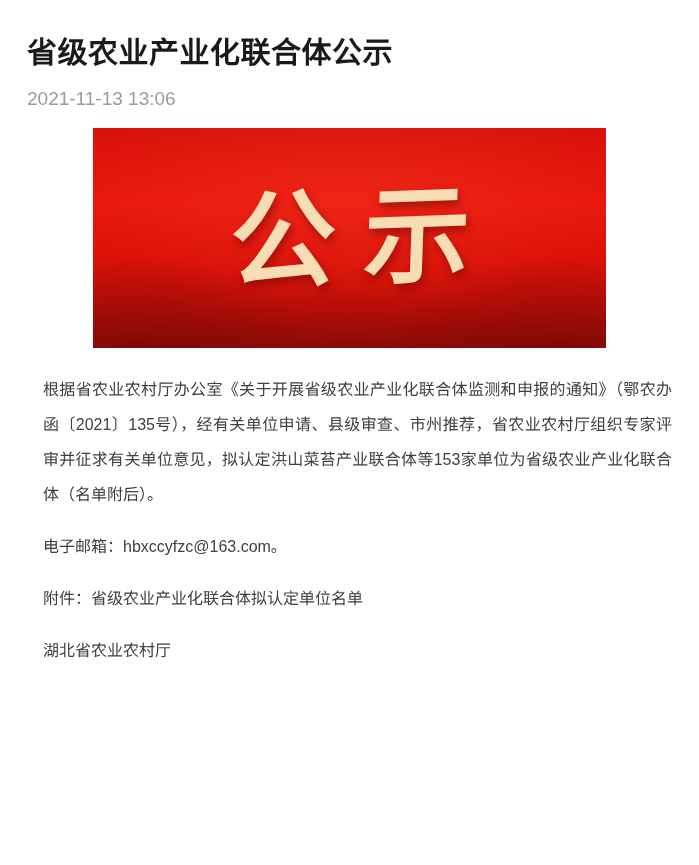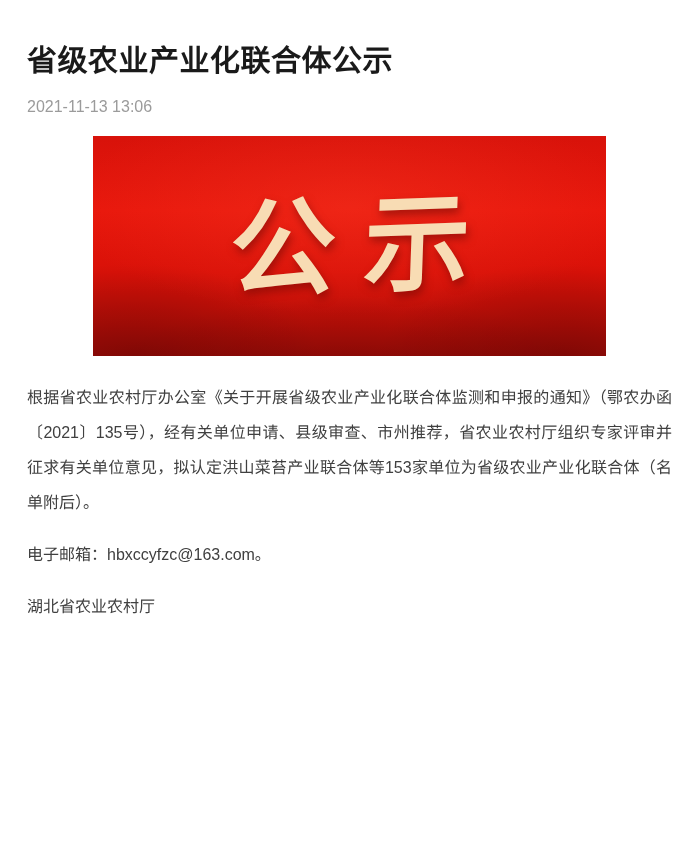--- a/index.html
+++ b/index.html
@@ -4,34 +4,34 @@
 <style>
   * { box-sizing: border-box; margin: 0; padding: 0; }
   html, body { background: #ffffff; }
   body {
     width: 699px;
     min-height: 865px;
     margin: 0 auto;
     font-family: "Liberation Sans", "DejaVu Sans", sans-serif;
     -webkit-font-smoothing: antialiased;
   }
-  .page { padding: 8px 27px; }
+  .page { padding: 0 27px; }
 
   .article-title {
     padding-top: 36px;
     font-size: 30px;
     line-height: 34px;
     font-weight: bold;
     color: #1a1a1a;
     letter-spacing: 0.5px;
   }
 
   .pub-date {
     margin-top: 21px;
-    font-size: 16px;
+    font-size: 19px;
     line-height: 15px;
     color: #9b9b9b;
   }
 
   .banner {
     width: 513px;
     height: 220px;
     margin: 22px auto 24px auto;
     display: flex;
     align-items: center;
@@ -51,21 +51,21 @@
     margin-right: -28px; 
     color: #f8dcb4;
     transform: rotate(-2deg) skewX(-4deg);
     text-shadow: 2px 5px 9px rgba(110, 10, 5, 0.55);
     line-height: 1;
     user-select: none;
   }
 
   .article-body { margin-top: 24px; }
   .article-body p {
-    margin: 0 0 17px 0;
+    margin: 0 0 17px 16px;
     font-size: 16px;
     line-height: 35px;
     color: #404040;
     text-align: justify;
     text-justify: inter-ideograph;
     word-break: break-all;
   }
   .article-body p:last-child { margin-bottom: 0; }
 </style>
 </head>
@@ -77,16 +77,17 @@
 
   <div class="pub-date">2021-11-13 13:06</div>
 
   <div class="banner">
     <span class="banner-text">公示</span>
   </div>
 
   <div class="article-body">
     <p>根据省农业农村厅办公室《关于开展省级农业产业化联合体监测和申报的通知》（鄂农办函〔2021〕135号），经有关单位申请、县级审查、市州推荐，省农业农村厅组织专家评审并征求有关单位意见，拟认定洪山菜苔产业联合体等153家单位为省级农业产业化联合体（名单附后）。</p>
     <p>电子邮箱：hbxccyfzc@163.com。</p>
+    <p>附件：省级农业产业化联合体拟认定单位名单</p>
     <p>湖北省农业农村厅</p>
   </div>
 
 </div>
 
 </body></html>

